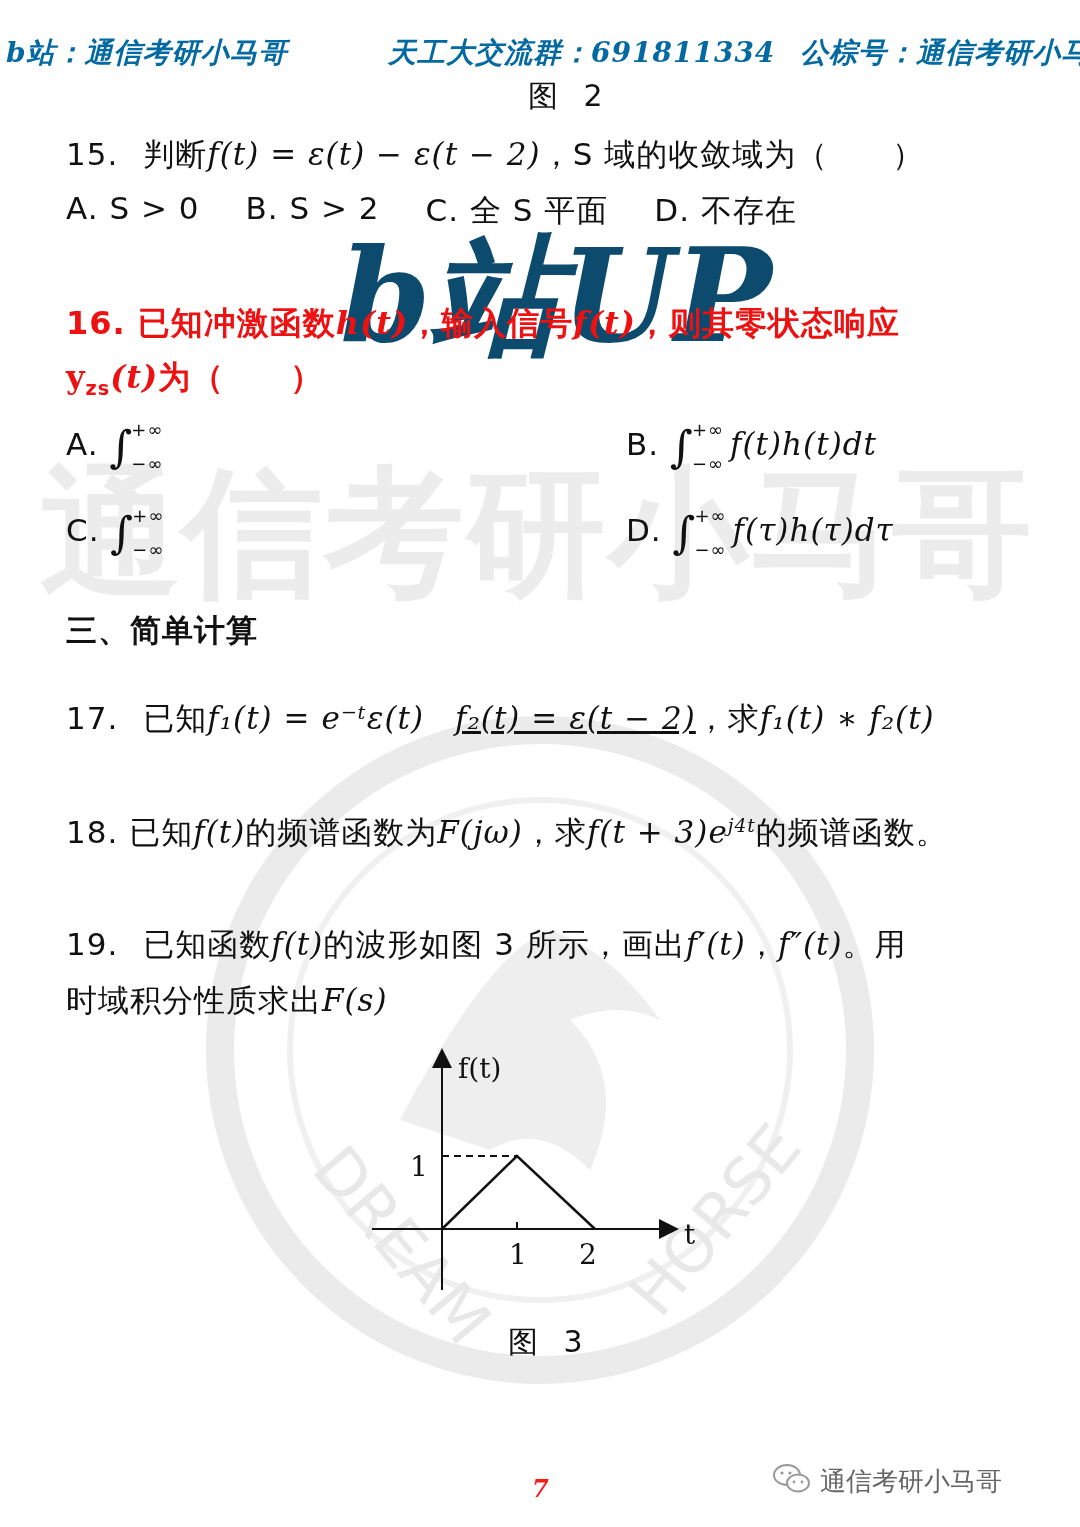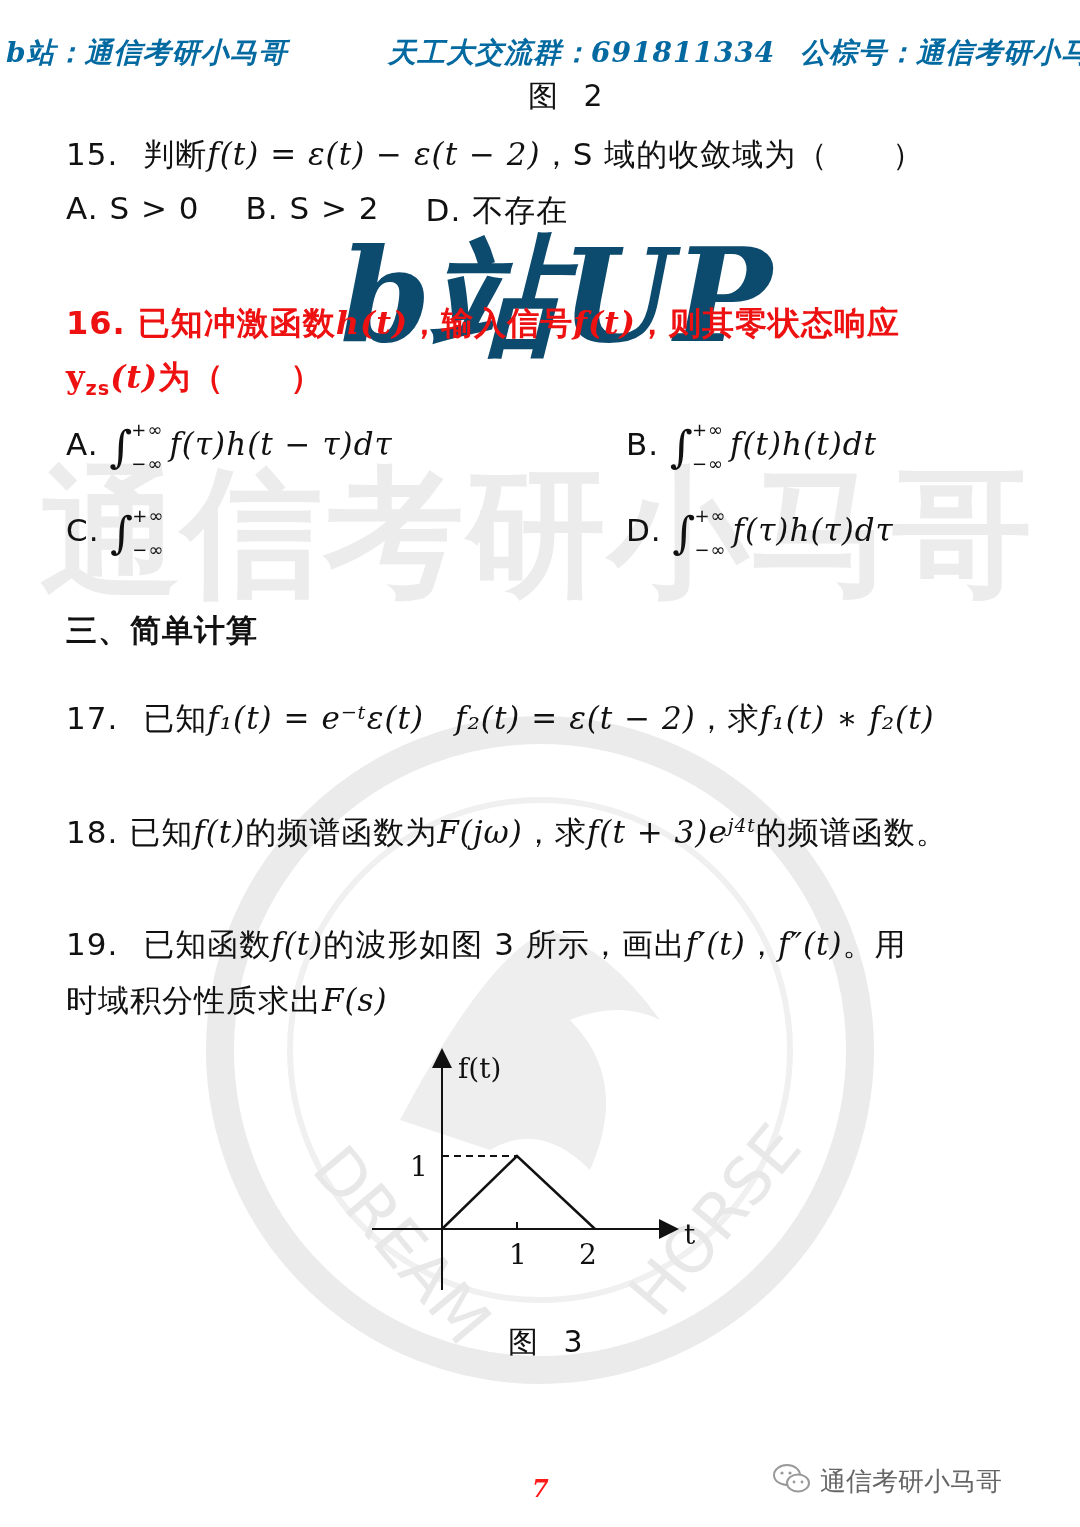--- a/index.html
+++ b/index.html
@@ -41,39 +41,40 @@
 
 <div class="abs caption" style="left:528px; top:76px;">图 2</div>
 
 <div class="abs line" style="left:66px; top:134px;">
   <span>15.</span>
   <span style="margin-left:14px;">判断</span><span class="math">f(t) = ε(t) − ε(t − 2)</span><span>，S 域的收敛域为（　　）</span>
 </div>
 <div class="abs line" style="left:66px; top:190px; display:flex; gap:46px;">
   <span><span>A.</span> <span>S &gt; 0</span></span>
   <span><span>B.</span> <span>S &gt; 2</span></span>
+  <span><span>C.</span> <span>全 S 平面</span></span>
   <span><span>D.</span> <span>不存在</span></span>
 </div>
 
 <div class="abs line red" style="left:66px; top:302px; font-size:32px;">
   <span>16. 已知冲激函数</span><span class="math">h(t)</span><span>，输入信号</span><span class="math">f(t)</span><span>，则其零状态响应</span>
 </div>
 <div class="abs line red" style="left:66px; top:356px; font-size:32px;">
   <span class="math" style="font-style:normal;">y</span><sub>zs</sub><span class="math">(t)</span><span>为（　　）</span>
 </div>
 
 <div class="abs line" style="left:66px; top:420px;">
   <span>A.</span>
   <span class="intg">
       <span class="sym">∫</span>
       <span class="lims">
         <span>+∞</span>
         <span>−∞</span>
       </span>
-    </span><span class="math">f(τ)h(t − τ)dτ</span>
+    </span>
 </div>
 <div class="abs line" style="left:626px; top:420px;">
   <span>B.</span>
   <span class="intg">
       <span class="sym">∫</span>
       <span class="lims">
         <span>+∞</span>
         <span>−∞</span>
       </span>
     </span><span class="math">f(t)h(t)dt</span>
@@ -97,21 +98,21 @@
         <span>−∞</span>
       </span>
     </span><span class="math">f(τ)h(τ)dτ</span>
 </div>
 
 <div class="abs line" style="left:66px; top:610px; font-weight:bold;">三、简单计算</div>
 
 <div class="abs line" style="left:66px; top:698px;">
   <span>17.</span>
   <span style="margin-left:14px;">已知</span><span class="math">f₁(t) = e⁻ᵗε(t)</span>
-  <span class="math" style="margin-left:20px;">f₂(t) = ε(t − 2)</span><span>，求</span><span class="math">f₁(t) ∗ f₂(t)</span>
+  <span class="math" style="margin-left:20px;text-decoration:underline;">f₂(t) = ε(t − 2)</span><span>，求</span><span class="math">f₁(t) ∗ f₂(t)</span>
 </div>
 
 <div class="abs line" style="left:66px; top:812px;">
   <span>18.</span>
   <span>已知</span><span class="math">f(t)</span><span>的频谱函数为</span><span class="math">F(jω)</span><span>，求</span><span class="math">f(t + 3)e</span><sup class="math">j4t</sup><span>的频谱函数。</span>
 </div>
 
 <div class="abs line" style="left:66px; top:924px;">
   <span>19.</span>
   <span style="margin-left:14px;">已知函数</span><span class="math">f(t)</span><span>的波形如图 3 所示，画出</span><span class="math">f′(t)</span><span>，</span><span class="math">f″(t)</span><span>。用</span>

